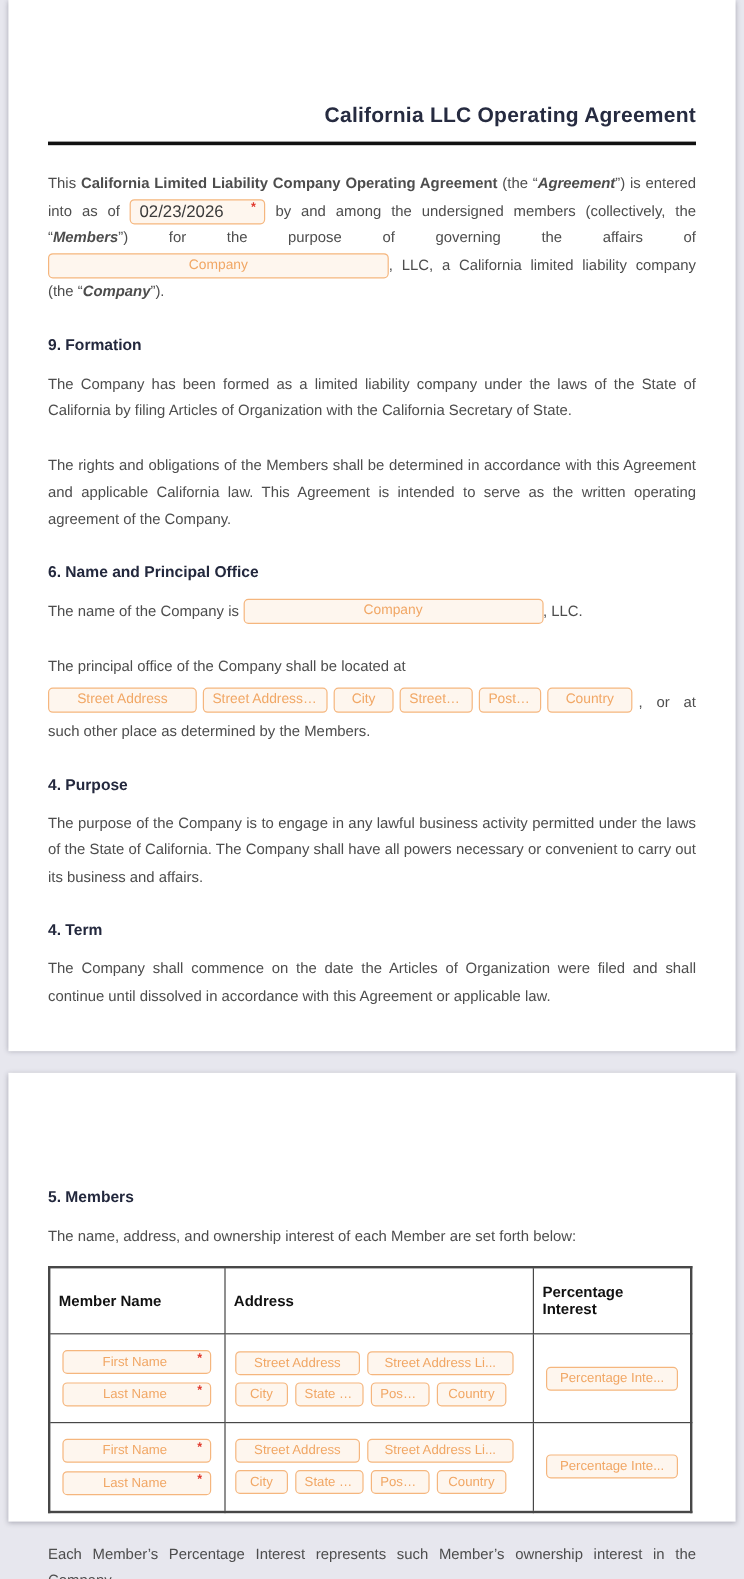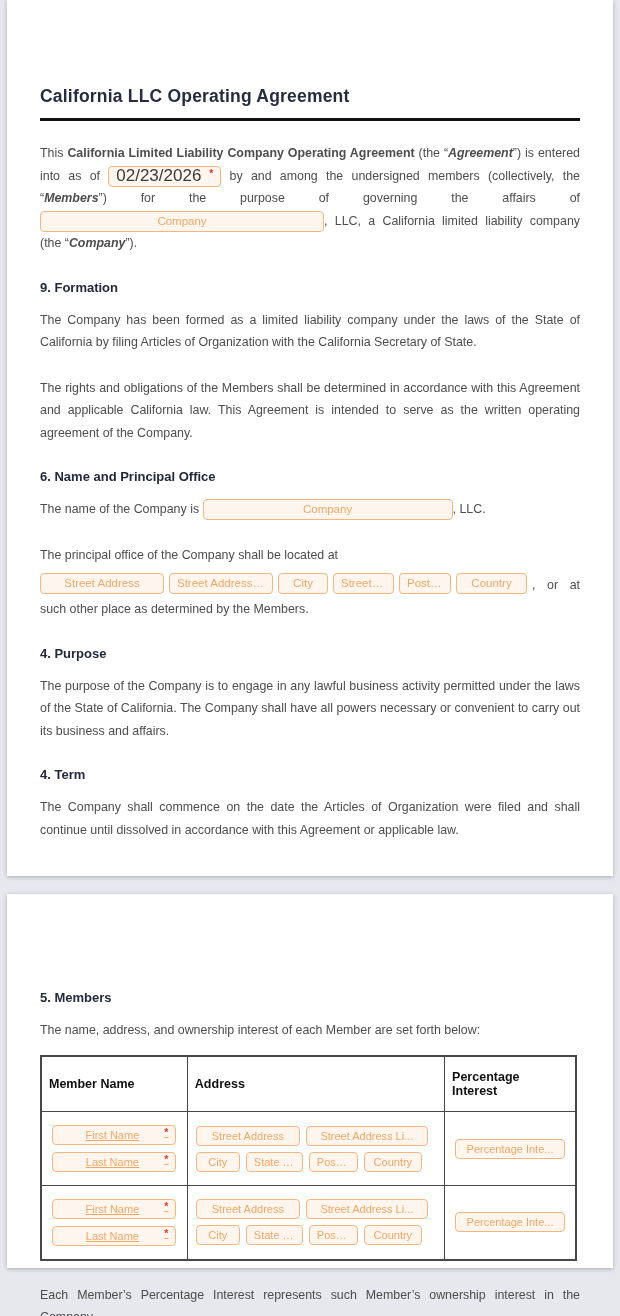--- a/index.html
+++ b/index.html
@@ -13,21 +13,21 @@
   .page {
     width:606px; margin:0 auto; background:#ffffff;
     box-shadow:0 1px 4px rgba(60,60,80,.35);
     padding:0 33px;
   }
   .page-1 { height:876px; padding-top:86px; }
   .page-gap { height:18px; }
   .page-2 { height:374px; padding-top:96px; }
 
   .doc-title {
-    text-align:left; font-size:17.5px; font-weight:bold; color:#262b40;
+    text-align:right; font-size:17.5px; font-weight:bold; color:#262b40;
     letter-spacing:.2px;
   }
   .title-rule { border:0; border-top:3px solid #111111; margin-top:11px; }
 
   p.body-text {
     font-size:12.4px; line-height:22.5px; text-align:justify; color:#4d4d4d;
   }
   .b  { font-weight:bold; }
   .bi { font-weight:bold; font-style:italic; }
 
@@ -43,21 +43,21 @@
     display:inline-flex; align-items:center; justify-content:center;
     border:1px solid #f5b67e; background:#fef6ee; border-radius:4px;
     height:21px; padding:0 7px; vertical-align:middle;
     font-size:11.5px; color:#f1a765; cursor:text; max-width:100%;
   }
   .field .ph {
     flex:1 1 auto; text-align:center; overflow:hidden; white-space:nowrap;
     text-overflow:ellipsis;
   }
   .field .ph-left { text-align:left; }
-  .field .val { color:#3b3b3b; font-size:17px; }
+  .field .val { color:#3b3b3b; font-size:14px; }
   .req { color:#e0382c; font-weight:bold; font-size:10.5px; align-self:flex-start; line-height:13px; }
   .field .req-right { margin-left:auto; }
 
   .w-date { width:113px; }
   .w-company-intro { width:284px; }
   .w-company-name { width:250px; }
   .addr-row .field { margin-right:5px; margin-bottom:4px; }
   .addr-row { line-height:27px; margin-top:7px; }
   .w-street { width:124px; } .w-street2 { width:104px; } .w-city { width:50px; }
   .w-state { width:61px; } .w-postal { width:52px; } .w-country { width:71px; }
@@ -70,21 +70,21 @@
   table.members th, table.members td { border:1px solid #474747; vertical-align:middle; }
   table.members th {
     height:56px; font-size:12.5px; font-weight:bold; color:#111111;
     text-align:left; padding:6px 7px;
   }
   table.members td { height:74px; padding:5px 6px; }
   .col-name { width:147px; } .col-addr { width:258px; } .col-pct { width:132px; }
 
   .stack { display:flex; flex-direction:column; align-items:center; gap:7px; }
   .t-field { height:20px; font-size:11px; }
-  .tw-name { width:124px;text-decoration:underline; }
+  .tw-name { width:124px; }
   .frow { display:flex; gap:6px; margin:0 0 6px 2px; }
   .frow:last-child { margin-bottom:0; }
   .tw-street { width:104px; } .tw-street2 { width:122px; }
   .tw-city { width:44px; } .tw-state { width:57px; } .tw-postal { width:49px; } .tw-country { width:58px; }
   .tw-pct { width:110px; margin:12px auto; display:flex; }
   .pct-wrap { display:flex; justify-content:center; }
 
   .note { margin-top:23px; }
 </style>
 </head>

